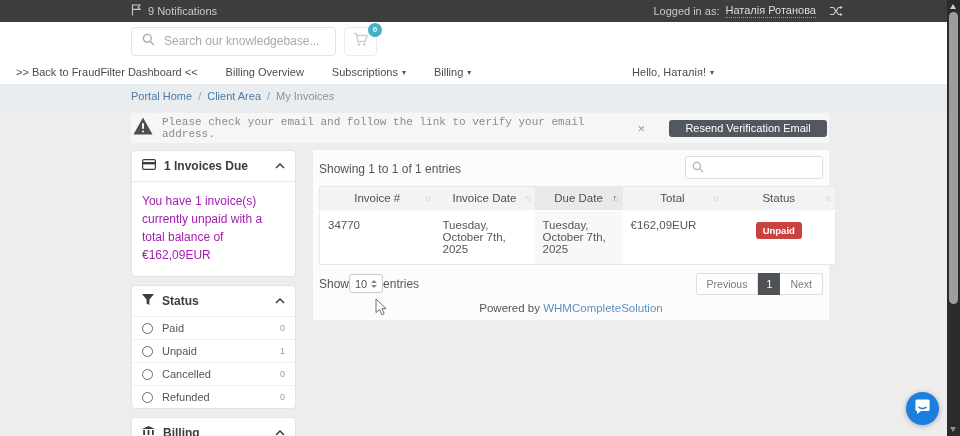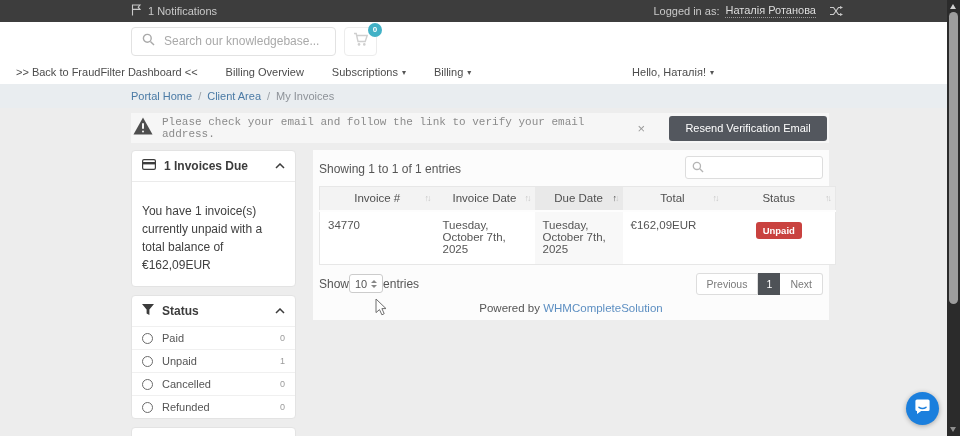--- a/index.html
+++ b/index.html
@@ -46,34 +46,34 @@
   .breadcrumb { height: 24px; background: #e9edf0; }
   .breadcrumb .container { height: 100%; display: flex; align-items: center; gap: 6px; font-size: 11px; }
   .crumb-link { color: #4a7aa5; cursor: pointer; }
   .crumb-sep { color: #9aa0a6; }
   .crumb-current { color: #8d9298; }
 
   
   .alert { margin-top: 5px; height: 30px; background: #f6f6f6; display: flex; align-items: center; padding: 0 2px; }
   .alert-text { font-size: 11px; color: #8b8b8b; margin-left: 9px; font-family: Liberation Mono, monospace; }
   .alert-close { margin-left: auto; margin-right: 24px; color: #9a9a9a; font-size: 13px; cursor: pointer; }
-  .resend-btn { width: 160px; height: 25px; background: #53575e; border: none; border-radius: 3px;
+  .resend-btn { width: 160px; height: 17px; background: #53575e; border: none; border-radius: 3px;
     color: #fff; font-size: 11px; font-family: "Liberation Sans", sans-serif; cursor: pointer; }
 
   
   .content-row { display: flex; margin-top: 7px; align-items: flex-start; }
   .sidebar { width: 165px; }
   .main { width: 516px; margin-left: 17px; }
 
   .panel { background: #fff; border: 1px solid #e3e3e3; border-radius: 4px; overflow: hidden; }
   .panel + .panel { margin-top: 8px; }
   .panel-header { height: 30px; display: flex; align-items: center; gap: 8px; padding: 0 10px;
     font-size: 12px; font-weight: bold; color: #3c3c3c; cursor: pointer; }
   .panel-header .chev { margin-left: auto; display: inline-flex; }
-  .panel-body { border-top: 1px solid #ebebeb; padding: 20px 10px 12px; font-size: 12px; color: #404040; line-height: 1.5; }
+  .panel-body { border-top: 1px solid #ebebeb; padding: 10px 10px 12px; font-size: 12px; color: #a21caf; line-height: 1.5; }
   .status-item { height: 23px; display: flex; align-items: center; padding: 0 10px;
     border-top: 1px solid #f0f0f0; font-size: 11px; color: #555; cursor: pointer; }
   .radio { width: 11px; height: 11px; border: 1.5px solid #6b6b6b; border-radius: 50%; margin-right: 9px; background: #fff; }
   .status-count { margin-left: auto; font-size: 9px; color: #9b9b9b; }
 
   
   .main-card { background: #fcfcfc; padding: 6px; }
   .card-top { display: flex; justify-content: space-between; align-items: flex-start; }
   .showing { font-size: 12px; color: #555; padding-top: 6px; }
   .table-search { width: 138px; height: 23px; background: #fff; border: 1px solid #ddd; border-radius: 3px;
@@ -131,21 +131,21 @@
 <div class="viewport">
 
   <div class="topbar">
     <div class="container">
       <div class="topbar-left">
         <span>
           <svg width="11" height="12" viewBox="0 0 11 12">
               <path d="M1.5 0.5 V11.5 M1.5 1 H9 L7.2 3.2 L9 5.4 H1.5" stroke="#c9c9c9" stroke-width="1.1" fill="none"></path>
             </svg>
         </span>
-        <span>1 Notifications</span>
+        <span>9 Notifications</span>
       </div>
       <div class="topbar-right">
         <span>Logged in as:</span>
         <span class="user-link">Наталія Ротанова</span>
         <span class="switch-icon">
           <svg width="13" height="10" viewBox="0 0 13 10">
               <path d="M0 8.5 H3.5 L8.5 1.5 H10.5 M0 1.5 H3.5 L8.5 8.5 H10.5" stroke="#c9c9c9" stroke-width="1.2" fill="none"></path>
               <path d="M10 0 L13 1.5 L10 3 Z M10 7 L13 8.5 L10 10 Z" fill="#c9c9c9"></path>
             </svg>
         </span>

